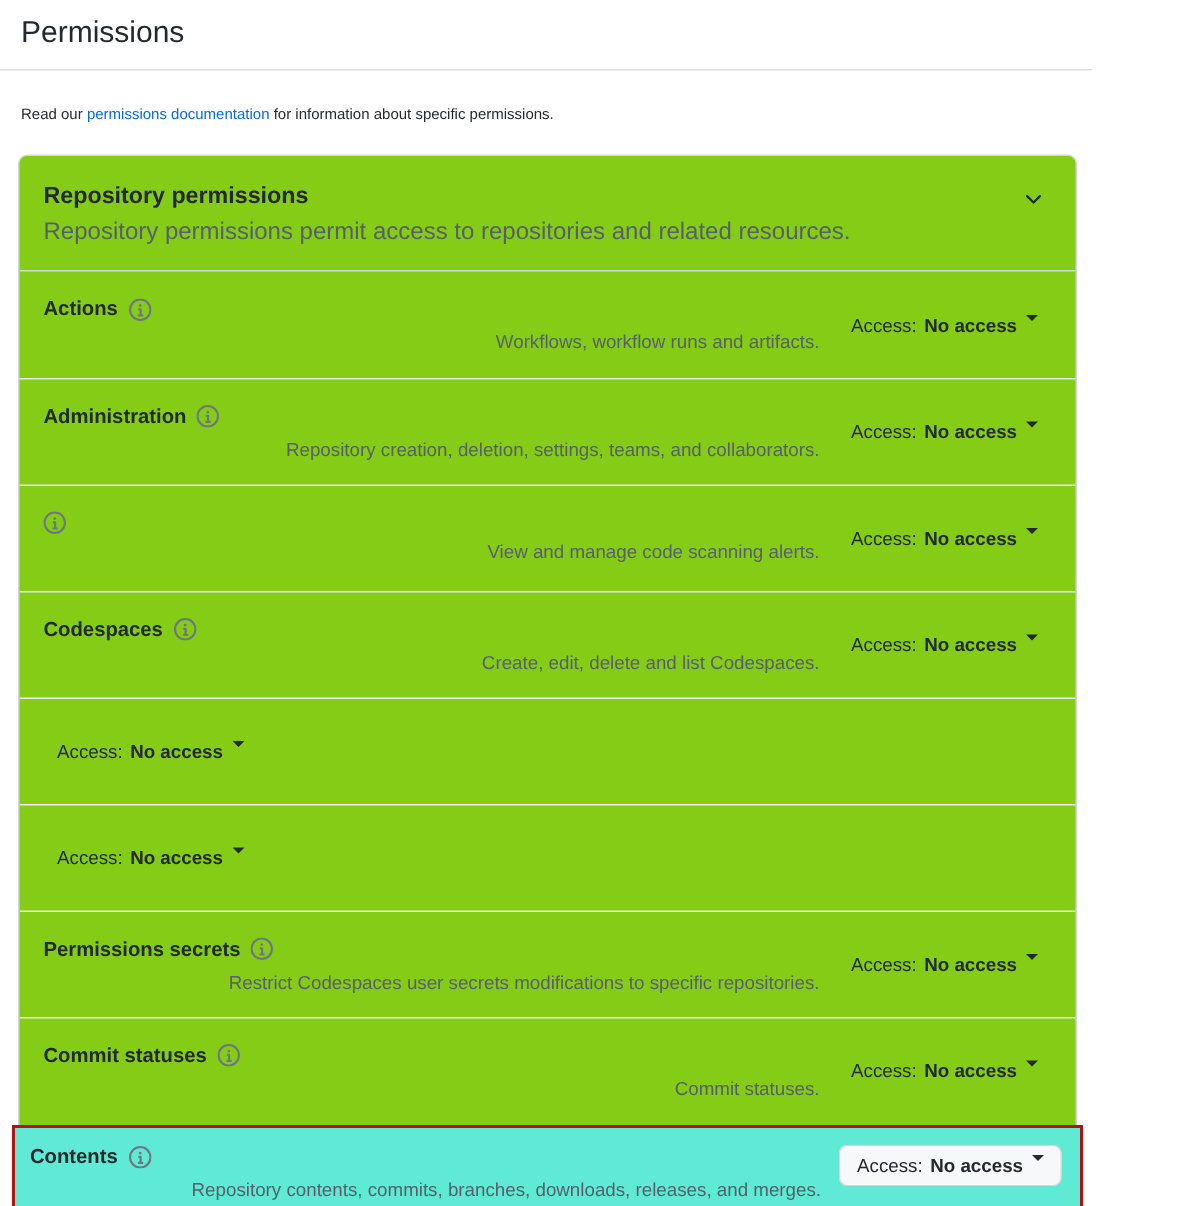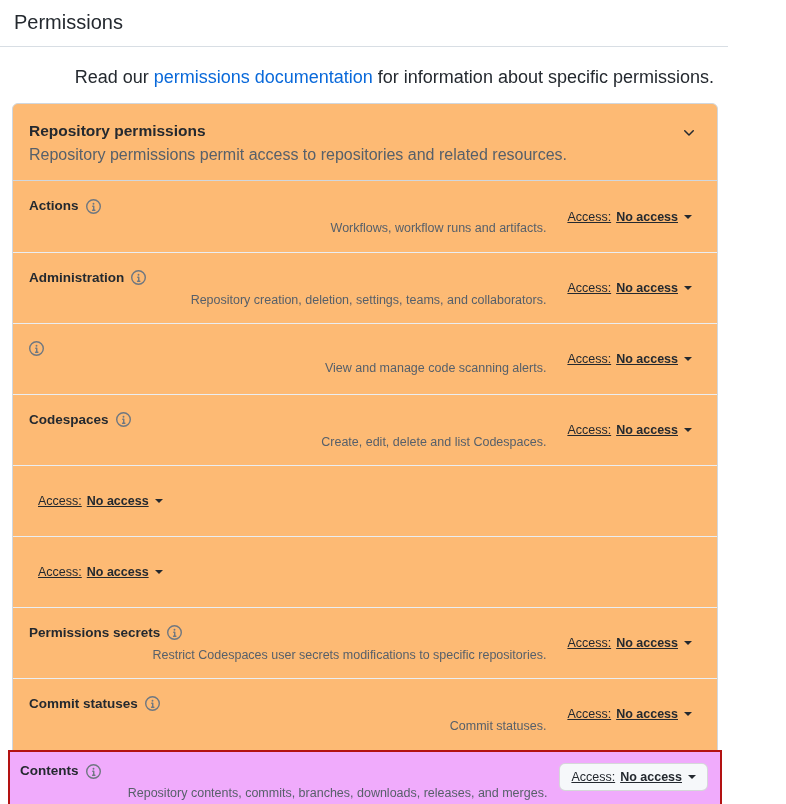--- a/index.html
+++ b/index.html
@@ -20,36 +20,35 @@
   .page-title {
     font-size: 20px;
     font-weight: 400;
     color: #24292f;
     padding: 8px 14px 10px 14px;
     margin: 0;
     border-bottom: 1px solid #d8dee4;
     line-height: 28px;
   }
   .intro {
-    font-size: 18px;
+    font-size: 10px;
     color: #24292f;
     padding: 20px 14px 16px 14px;
     line-height: 20px;
-    text-align: right;
   }
   .intro a {
     color: #0969da;
     text-decoration: none;
   }
 
   .panel {
     margin: 0 10px 0 12px;
     border: 1px solid #d0d7de;
     border-radius: 6px;
-    background: #fdba74;
+    background: #84cc16;
     overflow: hidden;
   }
   .panel-header {
     display: flex;
     align-items: flex-start;
     padding: 16px 18px 16px 16px;
     border-bottom: 1px solid #d0d7de;
   }
   .panel-header-text { flex: 1; }
   .panel-title {
@@ -107,52 +106,51 @@
   .info-icon svg { display: block; }
   .perm-desc {
     font-size: 12.5px;
     color: #57606a;
     margin-top: 3px;
     line-height: 18px;
     text-align: right;
   }
   .access-select {
     display: inline-flex;
-    align-items: center;
+    align-items: flex-start;
     gap: 5px;
     font-size: 12.5px;
     color: #24292f;
     background: none;
     border: 1px solid transparent;
     border-radius: 6px;
     padding: 5px 8px;
     cursor: pointer;
     white-space: nowrap;
-    text-decoration: underline;
   }
   .access-label { color: #24292f; }
   .access-value { font-weight: bold; color: #24292f; }
   .caret {
     width: 0; height: 0;
     border-left: 4px solid transparent;
     border-right: 4px solid transparent;
     border-top: 4px solid #24292f;
     display: inline-block;
     margin-left: 1px;
   }
 
   
   .highlight-wrap {
     position: absolute;
     left: 8px;
     right: 6px;
     bottom: 0;
     border: 2px solid #b31212;
     border-bottom: none;
-    background: #f0abfc;
+    background: #5eead4;
     height: 54px;
     overflow: hidden;
   }
   .highlight-wrap .perm-row {
     min-height: 0;
     padding: 9px 12px 0 10px;
     align-items: flex-start;
   }
   .highlight-wrap .access-select {
     background: #f6f8fa;

